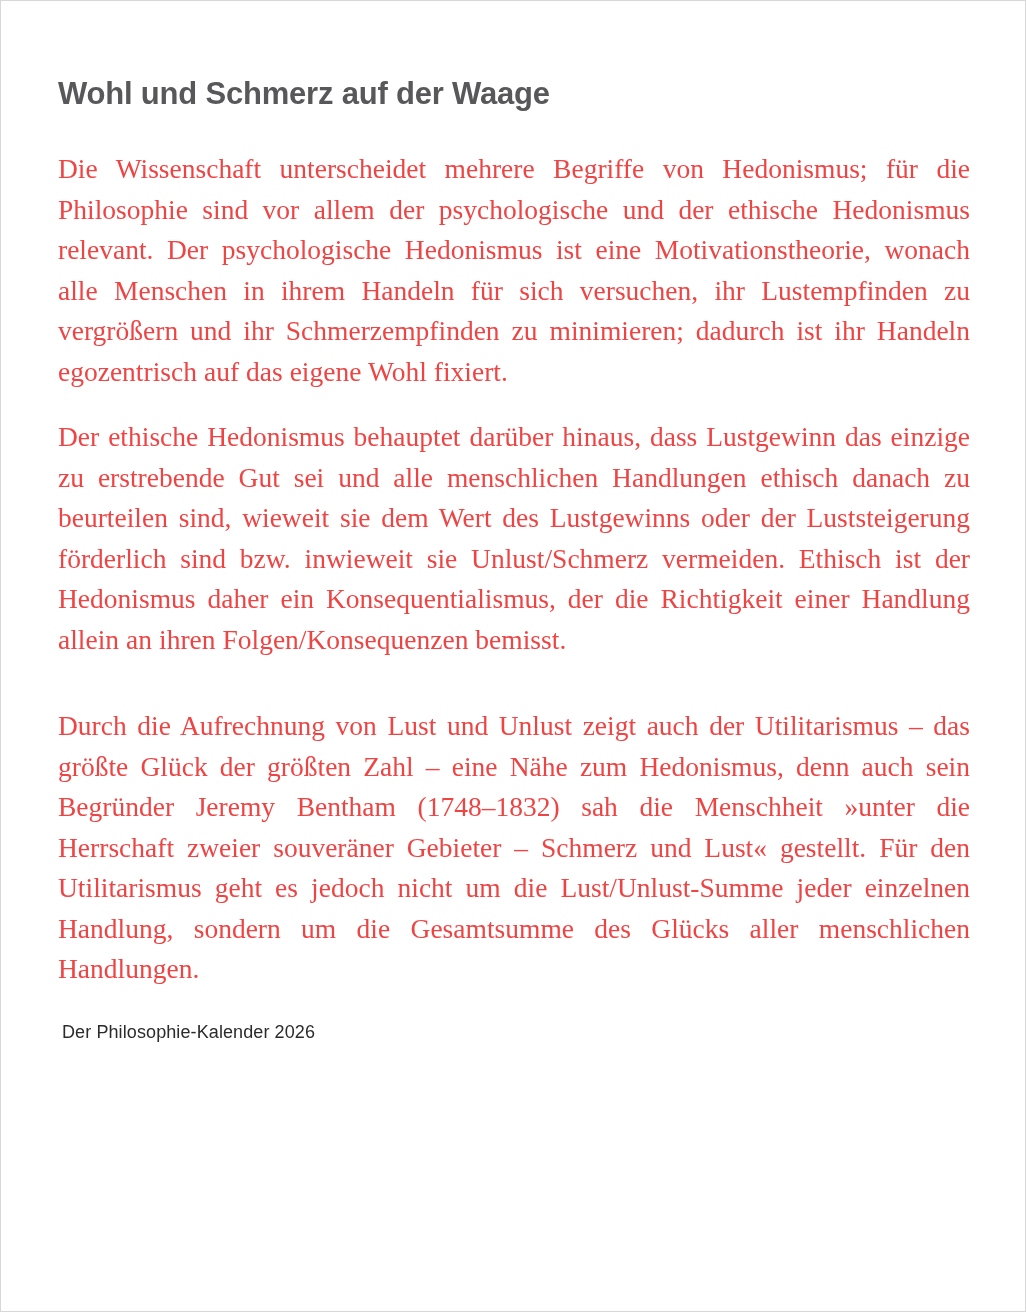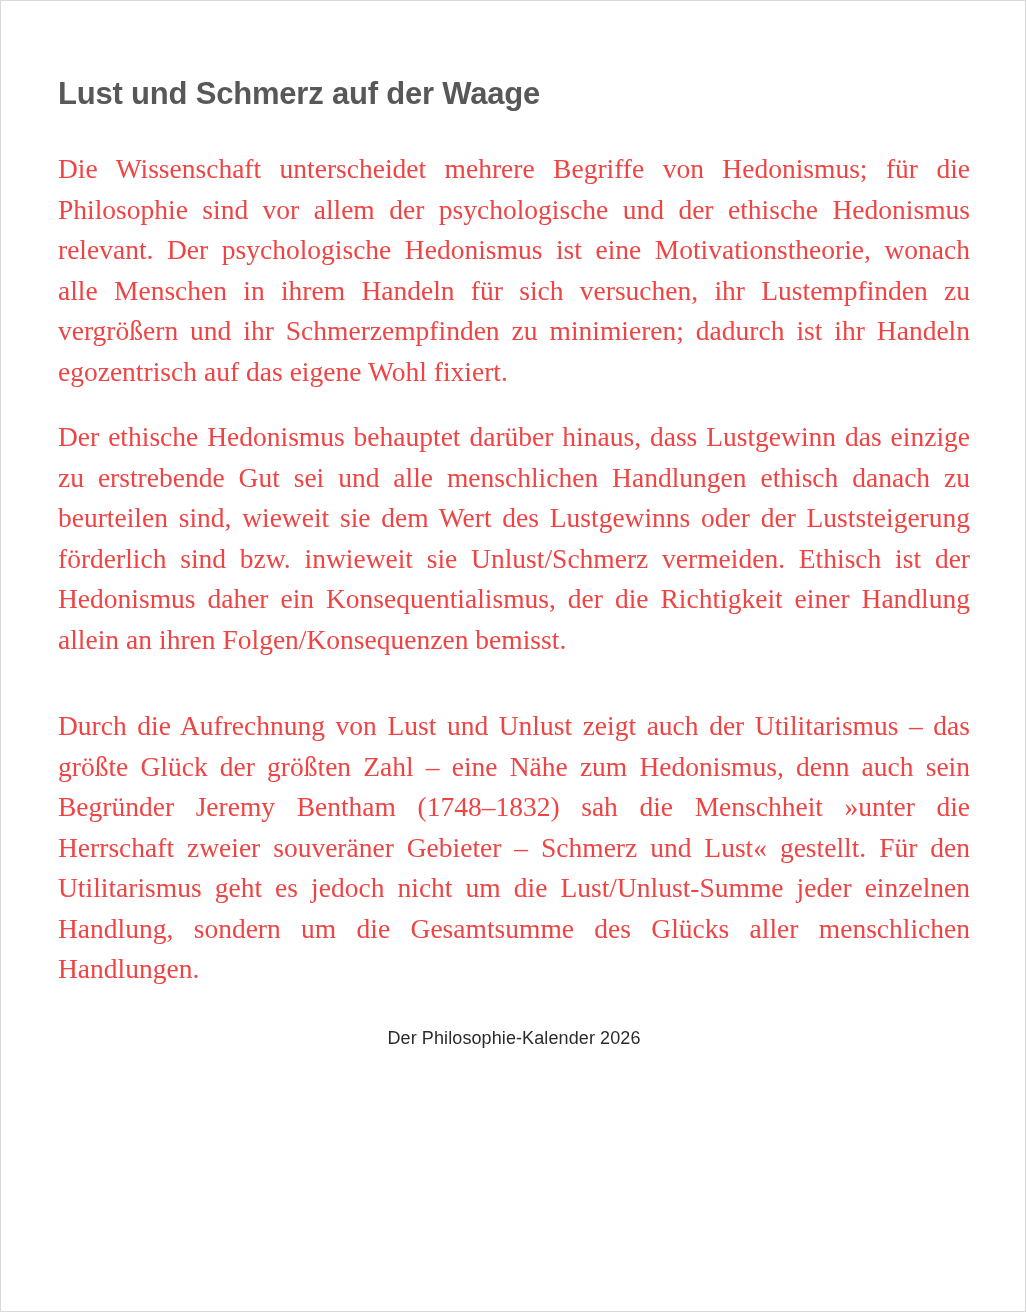--- a/index.html
+++ b/index.html
@@ -58,33 +58,33 @@
   .body-paragraph:last-child {
     margin-bottom: 0;
     margin-top: 46px;
   }
 
   .attribution {
     font-family: "Liberation Sans", sans-serif;
     font-size: 18px;
     line-height: 24px;
     color: #2b2b2b;
-    text-align: center;
-    margin: 10px;
+    text-align: left;
+    margin: 4px;
     padding-top: 26px;
     letter-spacing: 0.1px;
   }
 </style>
 </head>
 <body>
 
 <div class="page">
   <div class="content">
 
-    <h1 class="page-title">Lust und Schmerz auf der Waage</h1>
+    <h1 class="page-title">Wohl und Schmerz auf der Waage</h1>
 
     <div class="body-copy">
       <p class="body-paragraph">Die Wissenschaft unterscheidet mehrere Begriffe von Hedonis­mus; für die Philosophie sind vor allem der psychologische und der ethische Hedonismus relevant. Der psychologische Hedonis­mus ist eine Motivationstheorie, wonach alle Menschen in ihrem Handeln für sich versuchen, ihr Lustempfinden zu vergrößern und ihr Schmerzempfinden zu minimieren; dadurch ist ihr Handeln egozentrisch auf das eigene Wohl fixiert.</p>
       <p class="body-paragraph">Der ethische Hedonismus behauptet darüber hinaus, dass Lust­gewinn das einzige zu erstrebende Gut sei und alle menschlichen Handlungen ethisch danach zu beurteilen sind, wieweit sie dem Wert des Lustgewinns oder der Luststeigerung förderlich sind bzw. inwieweit sie Unlust/Schmerz vermeiden. Ethisch ist der Hedonismus daher ein Konsequentialismus, der die Richtigkeit einer Handlung allein an ihren Folgen/Konsequenzen bemisst.</p>
       <p class="body-paragraph">Durch die Aufrechnung von Lust und Unlust zeigt auch der Utilitarismus – das größte Glück der größten Zahl – eine Nähe zum Hedonismus, denn auch sein Begründer Jeremy Bentham (1748–1832) sah die Menschheit »unter die Herrschaft zweier souveräner Gebieter – Schmerz und Lust« gestellt. Für den Utilitarismus geht es jedoch nicht um die Lust/Unlust-Summe jeder einzelnen Handlung, sondern um die Gesamtsumme des Glücks aller menschlichen Handlungen.</p>
     </div>
 
     <p class="attribution">Der Philosophie-Kalender 2026</p>
 
   </div>

